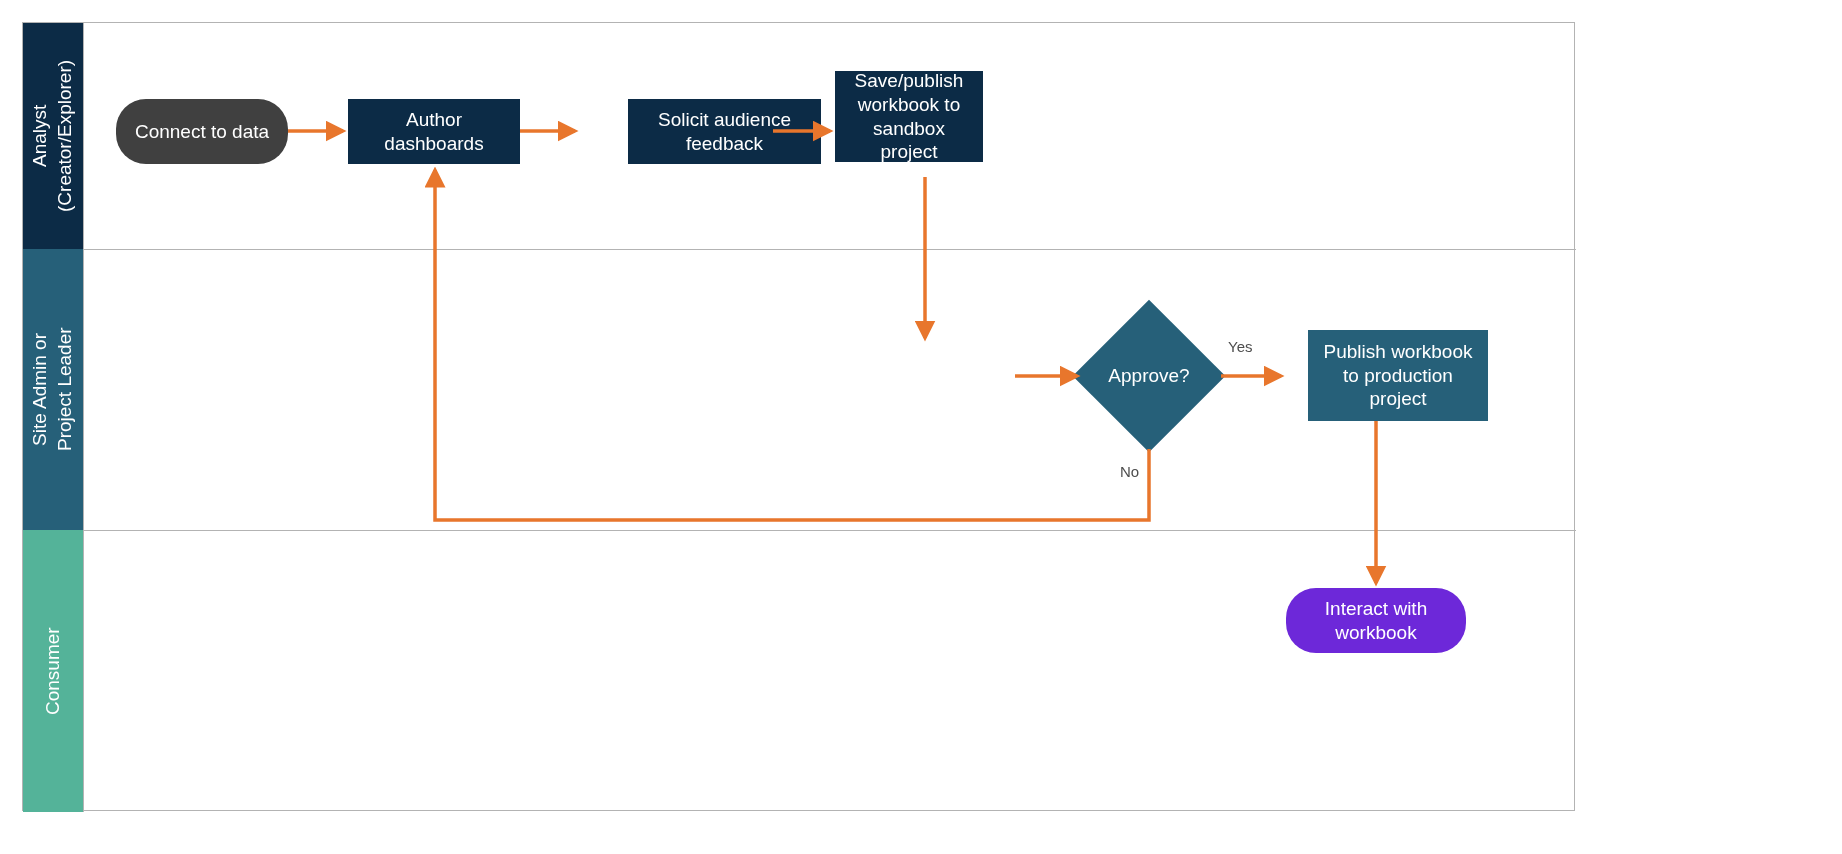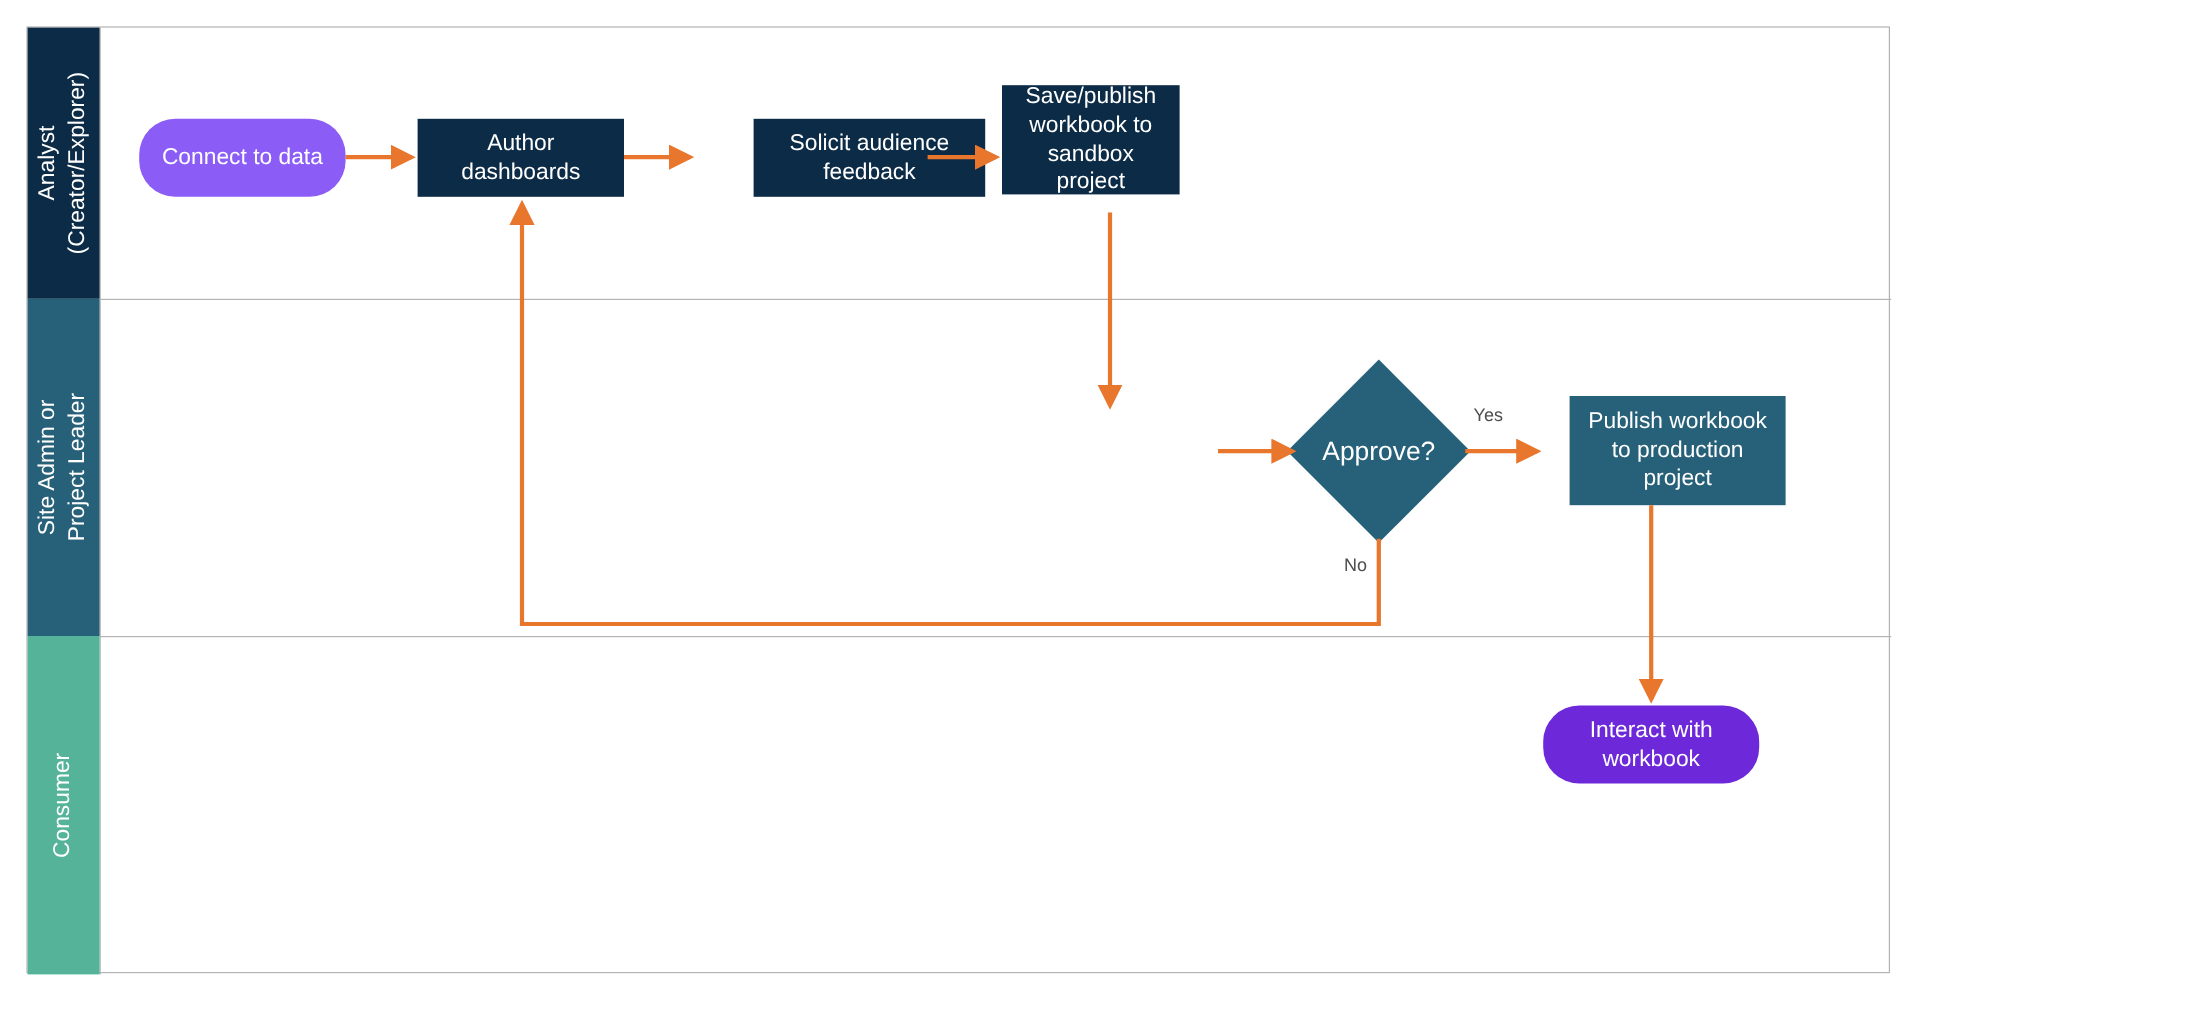--- a/index.html
+++ b/index.html
@@ -58,21 +58,21 @@
       position: absolute;
       display: flex;
       align-items: center;
       justify-content: center;
       text-align: center;
       color: #ffffff;
       font-size: 19px;
       line-height: 1.25;
       padding: 6px 12px;
     }
-    .rounded-start { background: #8b5cf6; border-radius: 30px; }
+    .rounded-start { background: #404040; border-radius: 30px; }
     .rect-dark { background: #0c2b46; }
     .rect-teal { background: #266079; }
     .rounded-end { background: #6d28d9; border-radius: 30px; }
     .diamond {
       position: absolute;
       width: 150px;
       height: 150px;
     }
     .diamond-shape {
       position: absolute;
@@ -83,21 +83,21 @@
       background: #266079;
       transform: rotate(45deg);
     }
     .diamond-text {
       position: absolute;
       inset: 0;
       display: flex;
       align-items: center;
       justify-content: center;
       color: #ffffff;
-      font-size: 22px;
+      font-size: 19px;
     }
     .label-text {
       position: absolute;
       color: #4d4d4d;
       font-size: 15px;
     }
     svg.arrows {
       position: absolute;
       top: 0;
       left: 0;

